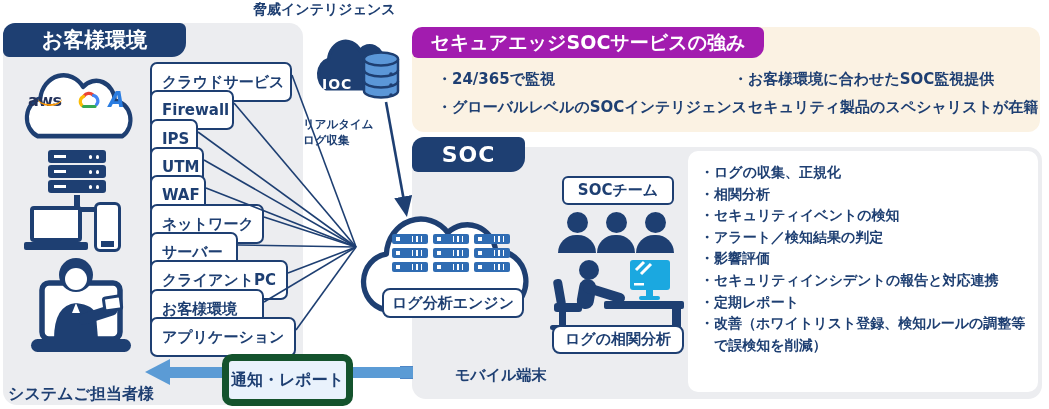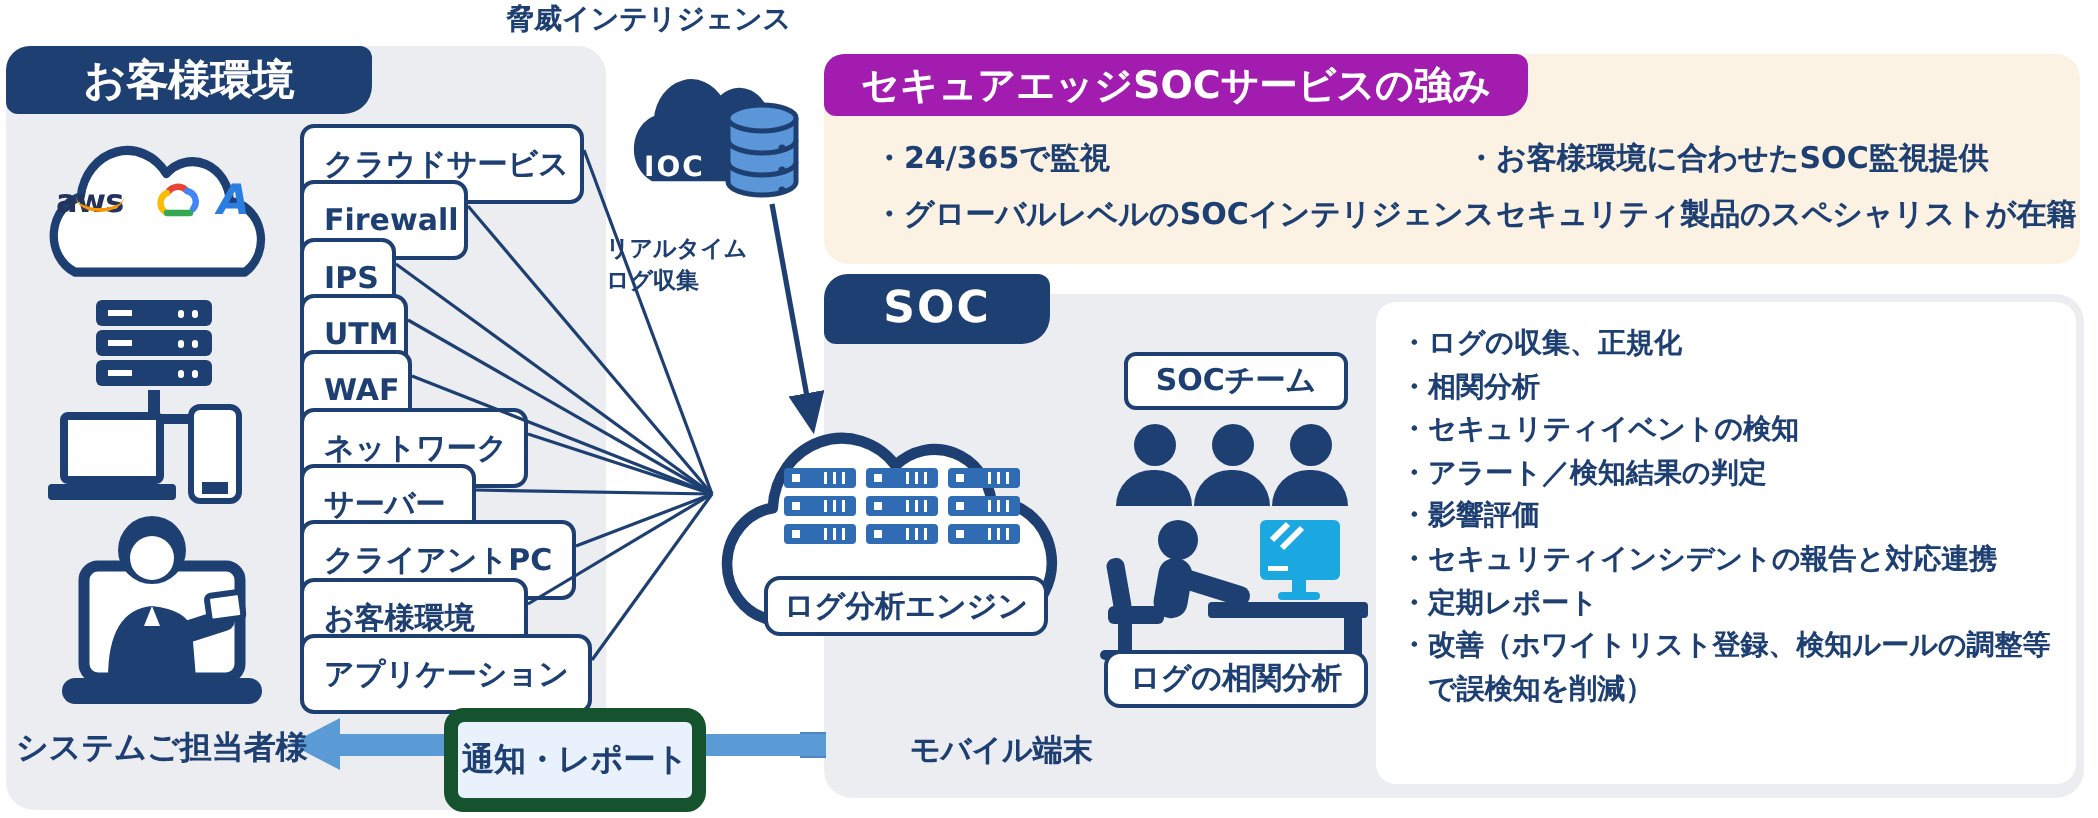--- a/index.html
+++ b/index.html
@@ -133,21 +133,21 @@
     <rect x="20" y="30" width="78" height="56" rx="7" fill="#ffffff" stroke="#1e3f72" stroke-width="5.5"></rect>
     <circle cx="54" cy="22" r="17" fill="#1e3f72"></circle>
     <circle cx="54" cy="26" r="11" fill="#ffffff"></circle>
     <path d="M32 86 Q32 52 54 50 Q72 52 74 62 L76 86 Z" fill="#1e3f72"></path>
     <path d="M54 50 L50 60 L58 60 Z" fill="#ffffff"></path>
     <path d="M62 66 L90 57" stroke="#1e3f72" stroke-width="11" stroke-linecap="round"></path>
     <rect x="82" y="44" width="17" height="13" rx="2" fill="#ffffff" stroke="#1e3f72" stroke-width="3" transform="rotate(-8 90 50)"></rect>
     <rect x="9" y="86" width="100" height="13" rx="6.5" fill="#1e3f72"></rect>
   </svg>
 
-  <div class="navy-text" style="left:8px; top:364px; font-size:16px;">システムご担当者様</div>
+  <div class="navy-text" style="left:8px; top:384px; font-size:16px;">システムご担当者様</div>
 
   <div class="src-box" style="top:62px;  width:142px;">クラウドサービス</div>
   <div class="src-box" style="top:90px;  width:84px;">Firewall</div>
   <div class="src-box" style="top:119px; width:48px;">IPS</div>
   <div class="src-box" style="top:147px; width:54px;">UTM</div>
   <div class="src-box" style="top:175px; width:56px;">WAF</div>
   <div class="src-box" style="top:204px; width:114px;">ネットワーク</div>
   <div class="src-box" style="top:232px; width:88px;">サーバー</div>
   <div class="src-box" style="top:260px; width:138px;">クライアントPC</div>
   <div class="src-box" style="top:289px; width:114px;">お客様環境</div>

